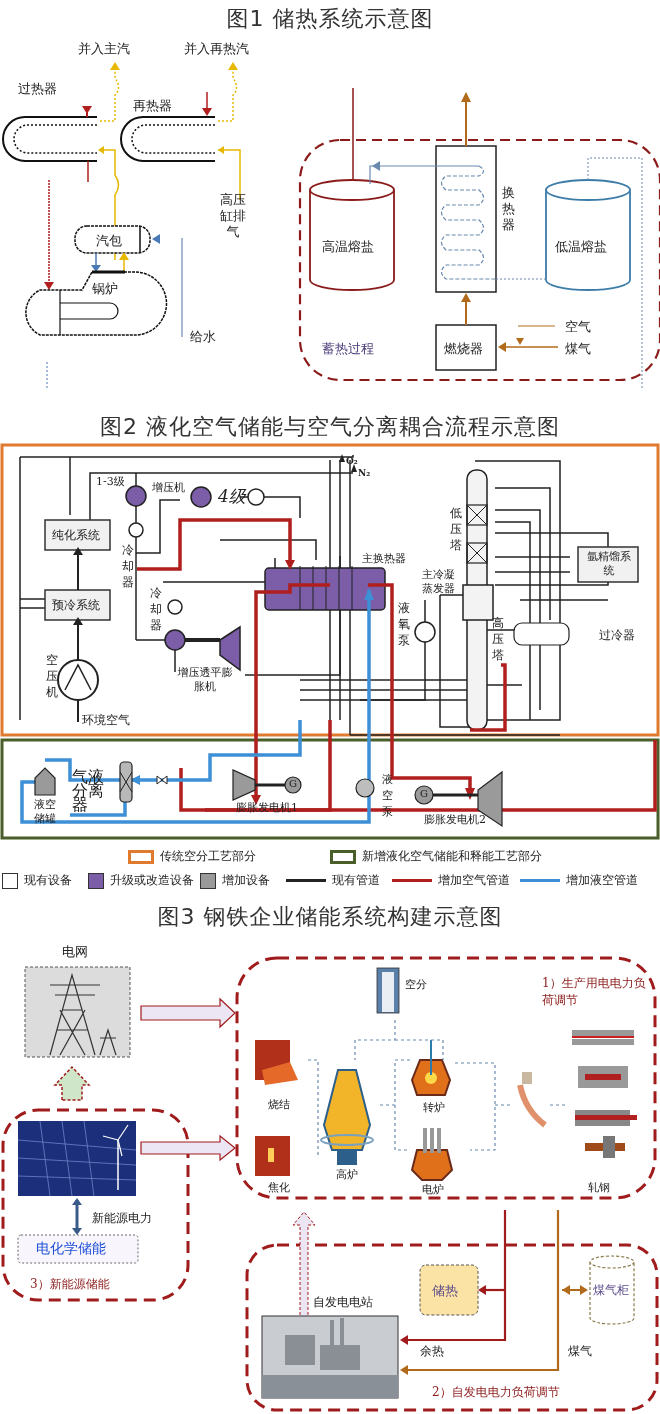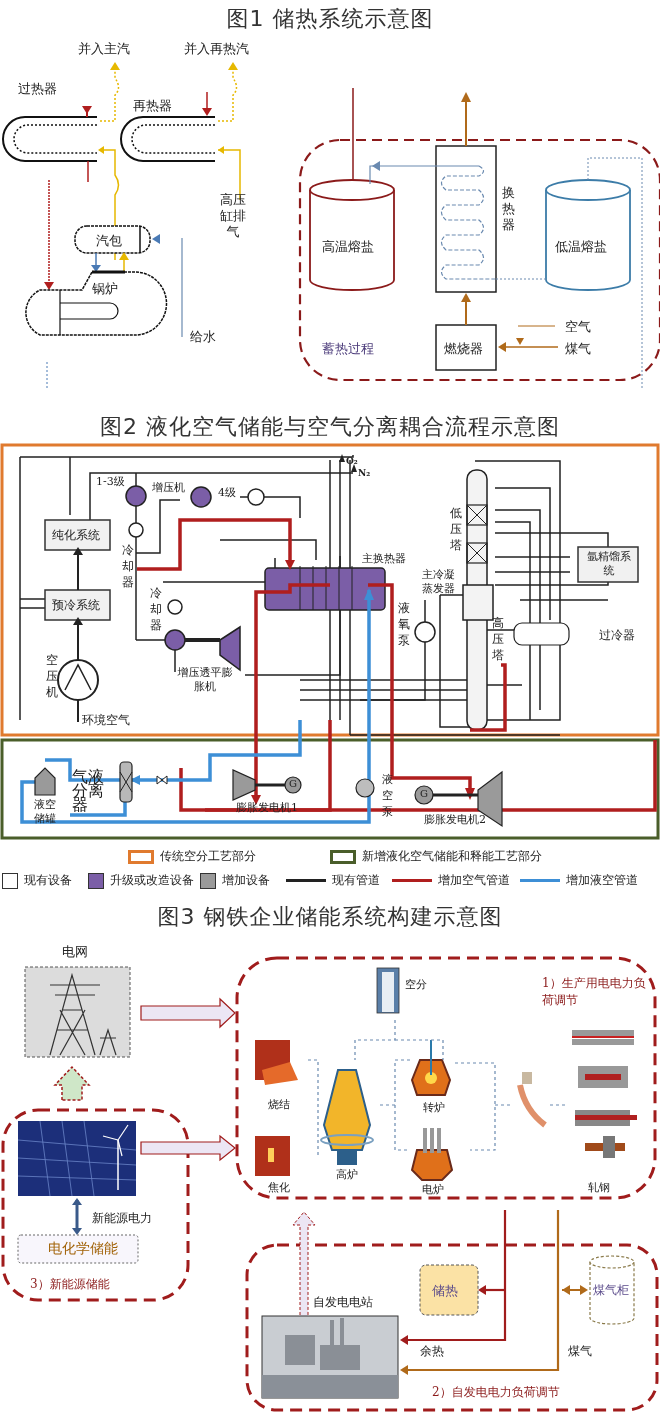--- a/index.html
+++ b/index.html
@@ -225,21 +225,21 @@
 
   <circle cx="365" cy="788" r="9" fill="#bdbdbd" stroke="#222" stroke-width="1.2"></circle>
 
   <polygon points="478,790 478,810 502,826 502,772" fill="#9a9a9a" stroke="#222" stroke-width="1.2"></polygon>
   <line x1="432" y1="795" x2="478" y2="795" stroke="#222" stroke-width="3"></line>
   <circle cx="424" cy="795" r="9" fill="#9a9a9a" stroke="#222" stroke-width="1.2"></circle>
 </svg>
 
 <div class="lbl" style="left:96px;top:474px;font-size:11px;">1-3级</div>
 <div class="lbl" style="left:152px;top:480px;font-size:11px;">增压机</div>
-<div class="lbl" style="left:218px;top:485px;font-size:11px;">4级</div>
+<div class="lbl" style="left:218px;top:485px;font-size:17px;font-style:italic;">4级</div>
 <div class="lbl" style="left:52px;top:527px;font-size:12px;">纯化系统</div>
 <div class="lbl" style="left:52px;top:597px;font-size:12px;">预冷系统</div>
 <div class="vlbl" style="left:122px;top:542px;font-size:12px;">冷却器</div>
 <div class="vlbl" style="left:150px;top:585px;font-size:12px;">冷却器</div>
 <div class="vlbl" style="left:46px;top:652px;font-size:12px;">空压机</div>
 <div class="lbl" style="left:82px;top:712px;font-size:12px;">环境空气</div>
 <div class="lbl" style="left:175px;top:666px;font-size:11px;width:60px;white-space:normal;text-align:center;line-height:14px;">增压透平膨胀机</div>
 <div class="lbl" style="left:362px;top:551px;font-size:11px;">主换热器</div>
 <div class="lbl" style="left:346px;top:456px;font-size:9px;font-weight:bold;">O₂</div>
 <div class="lbl" style="left:358px;top:468px;font-size:9px;font-weight:bold;">N₂</div>
@@ -401,20 +401,20 @@
 <div class="lbl" style="left:62px;top:943px;">电网</div>
 <div class="lbl" style="left:405px;top:977px;font-size:11px;">空分</div>
 <div class="lbl red" style="left:498px;top:975px;font-size:12px;width:110px;white-space:normal;line-height:17px;margin-left:44px;">1）生产用电电力负荷调节</div>
 <div class="lbl" style="left:268px;top:1097px;font-size:11px;">烧结</div>
 <div class="lbl" style="left:336px;top:1167px;font-size:11px;">高炉</div>
 <div class="lbl" style="left:423px;top:1100px;font-size:11px;">转炉</div>
 <div class="lbl" style="left:268px;top:1180px;font-size:11px;">焦化</div>
 <div class="lbl" style="left:422px;top:1182px;font-size:11px;">电炉</div>
 <div class="lbl" style="left:588px;top:1180px;font-size:11px;">轧钢</div>
 <div class="lbl" style="left:92px;top:1210px;font-size:12px;">新能源电力</div>
-<div class="lbl" style="left:48px;top:1240px;font-size:14px;color:#a16207;">电化学储能</div>
+<div class="lbl" style="left:36px;top:1240px;font-size:14px;color:#1d4ed8;">电化学储能</div>
 <div class="lbl red" style="left:30px;top:1276px;font-size:12px;">3）新能源储能</div>
 <div class="lbl" style="left:313px;top:1294px;font-size:12px;">自发电电站</div>
 <div class="lbl" style="left:432px;top:1282px;font-size:13px;color:#5a4a8a;">储热</div>
 <div class="lbl" style="left:593px;top:1282px;font-size:12px;color:#5a4a8a;">煤气柜</div>
 <div class="lbl" style="left:420px;top:1343px;font-size:12px;">余热</div>
 <div class="lbl" style="left:568px;top:1343px;font-size:12px;">煤气</div>
 <div class="lbl red" style="left:432px;top:1384px;font-size:12px;">2）自发电电力负荷调节</div>
 
 </body></html>

